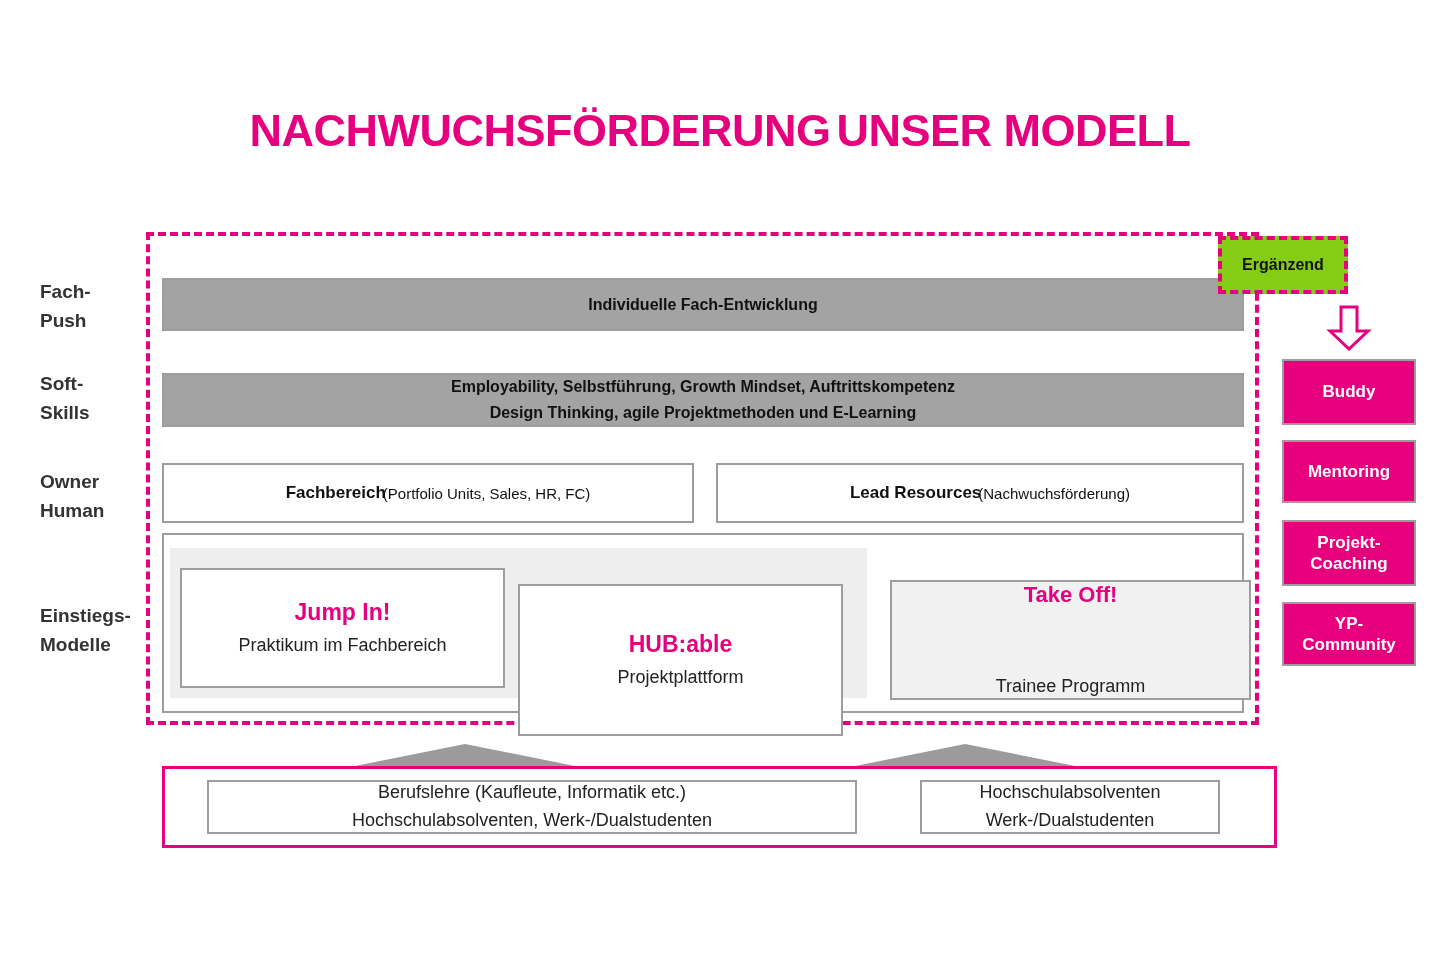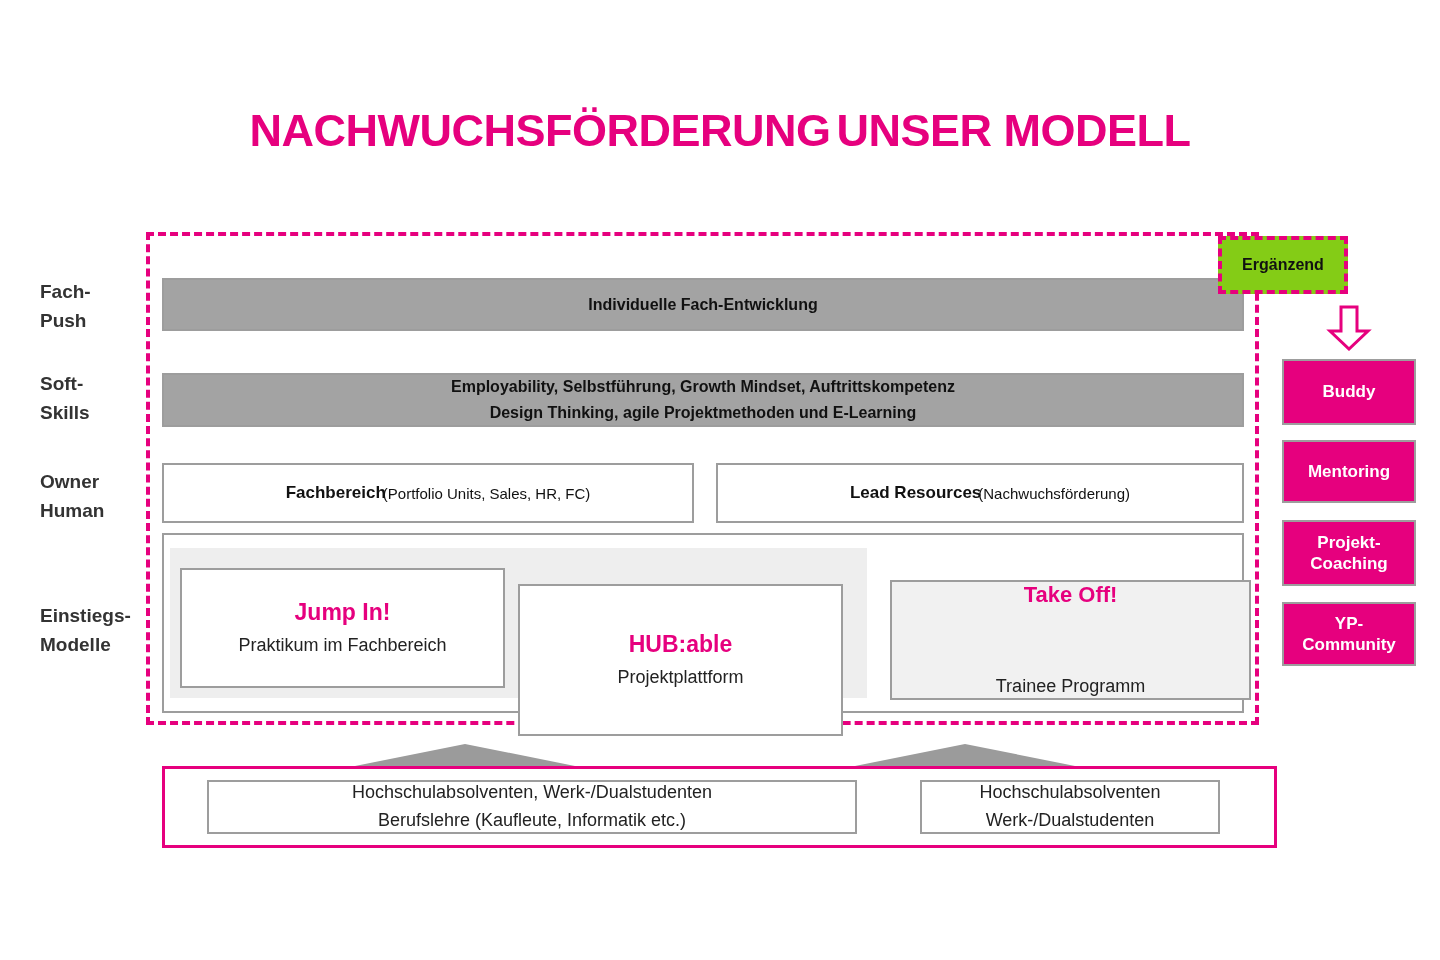--- a/index.html
+++ b/index.html
@@ -280,22 +280,22 @@
 <div class="model-card" id="card-takeoff">
   <span class="card-title">Take Off!</span>
   <span class="card-sub">Trainee Programm</span>
 </div>
 
 <div class="tri" id="tri-left"></div>
 <div class="tri" id="tri-right"></div>
 
 <div id="bottom-frame"></div>
 <div class="bottom-box" id="bottom-left">
+  <span class="line">Berufslehre (Kaufleute, Informatik etc.)</span>
   <span class="line">Hochschulabsolventen, Werk-/Dualstudenten</span>
-  <span class="line">Berufslehre (Kaufleute, Informatik etc.)</span>
 </div>
 <div class="bottom-box" id="bottom-right">
   <span class="line">Hochschulabsolventen</span>
   <span class="line">Werk-/Dualstudenten</span>
 </div>
 
 <div id="erg-frame">
   <span>Ergänzend</span>
 </div>
 

